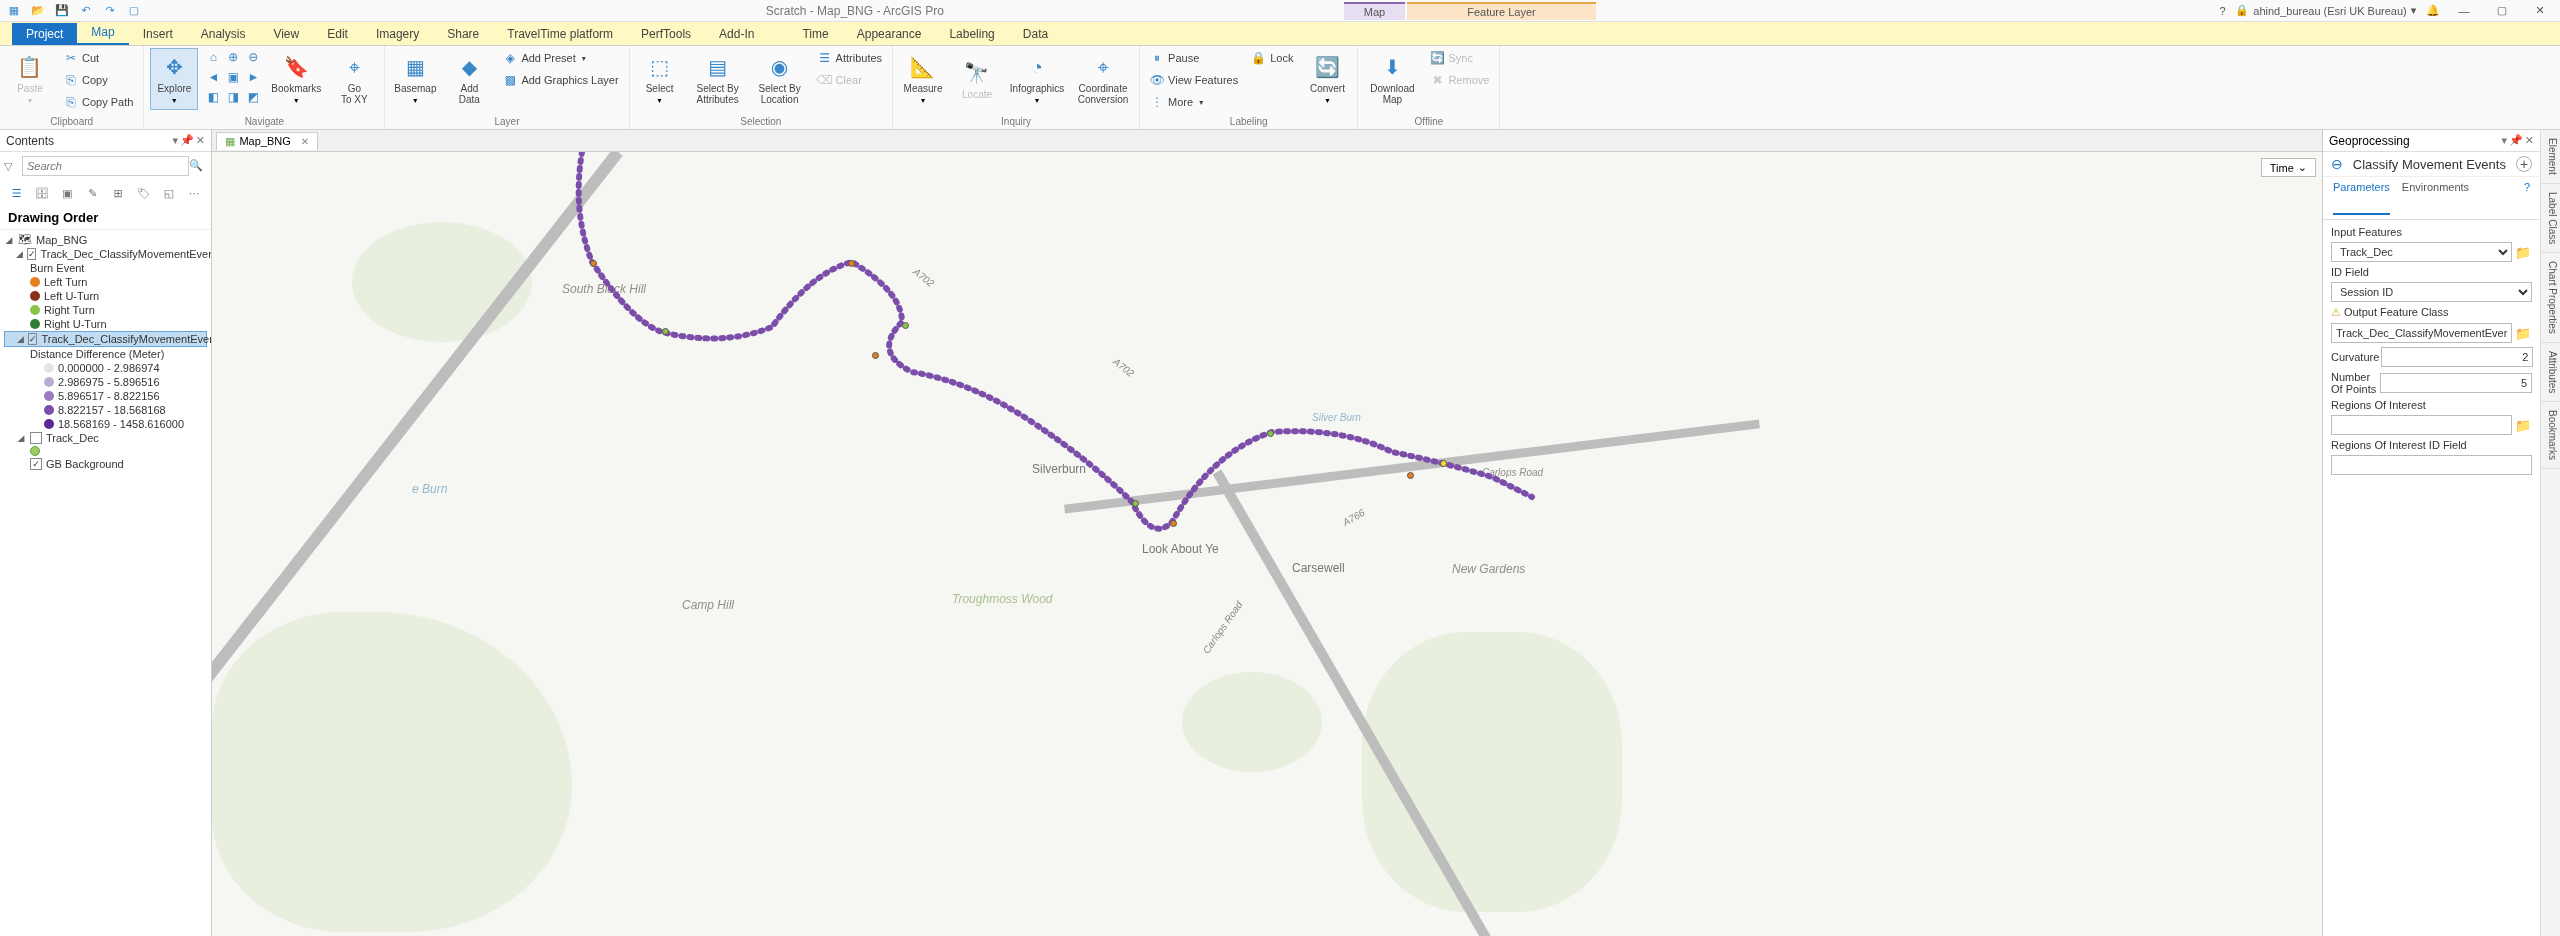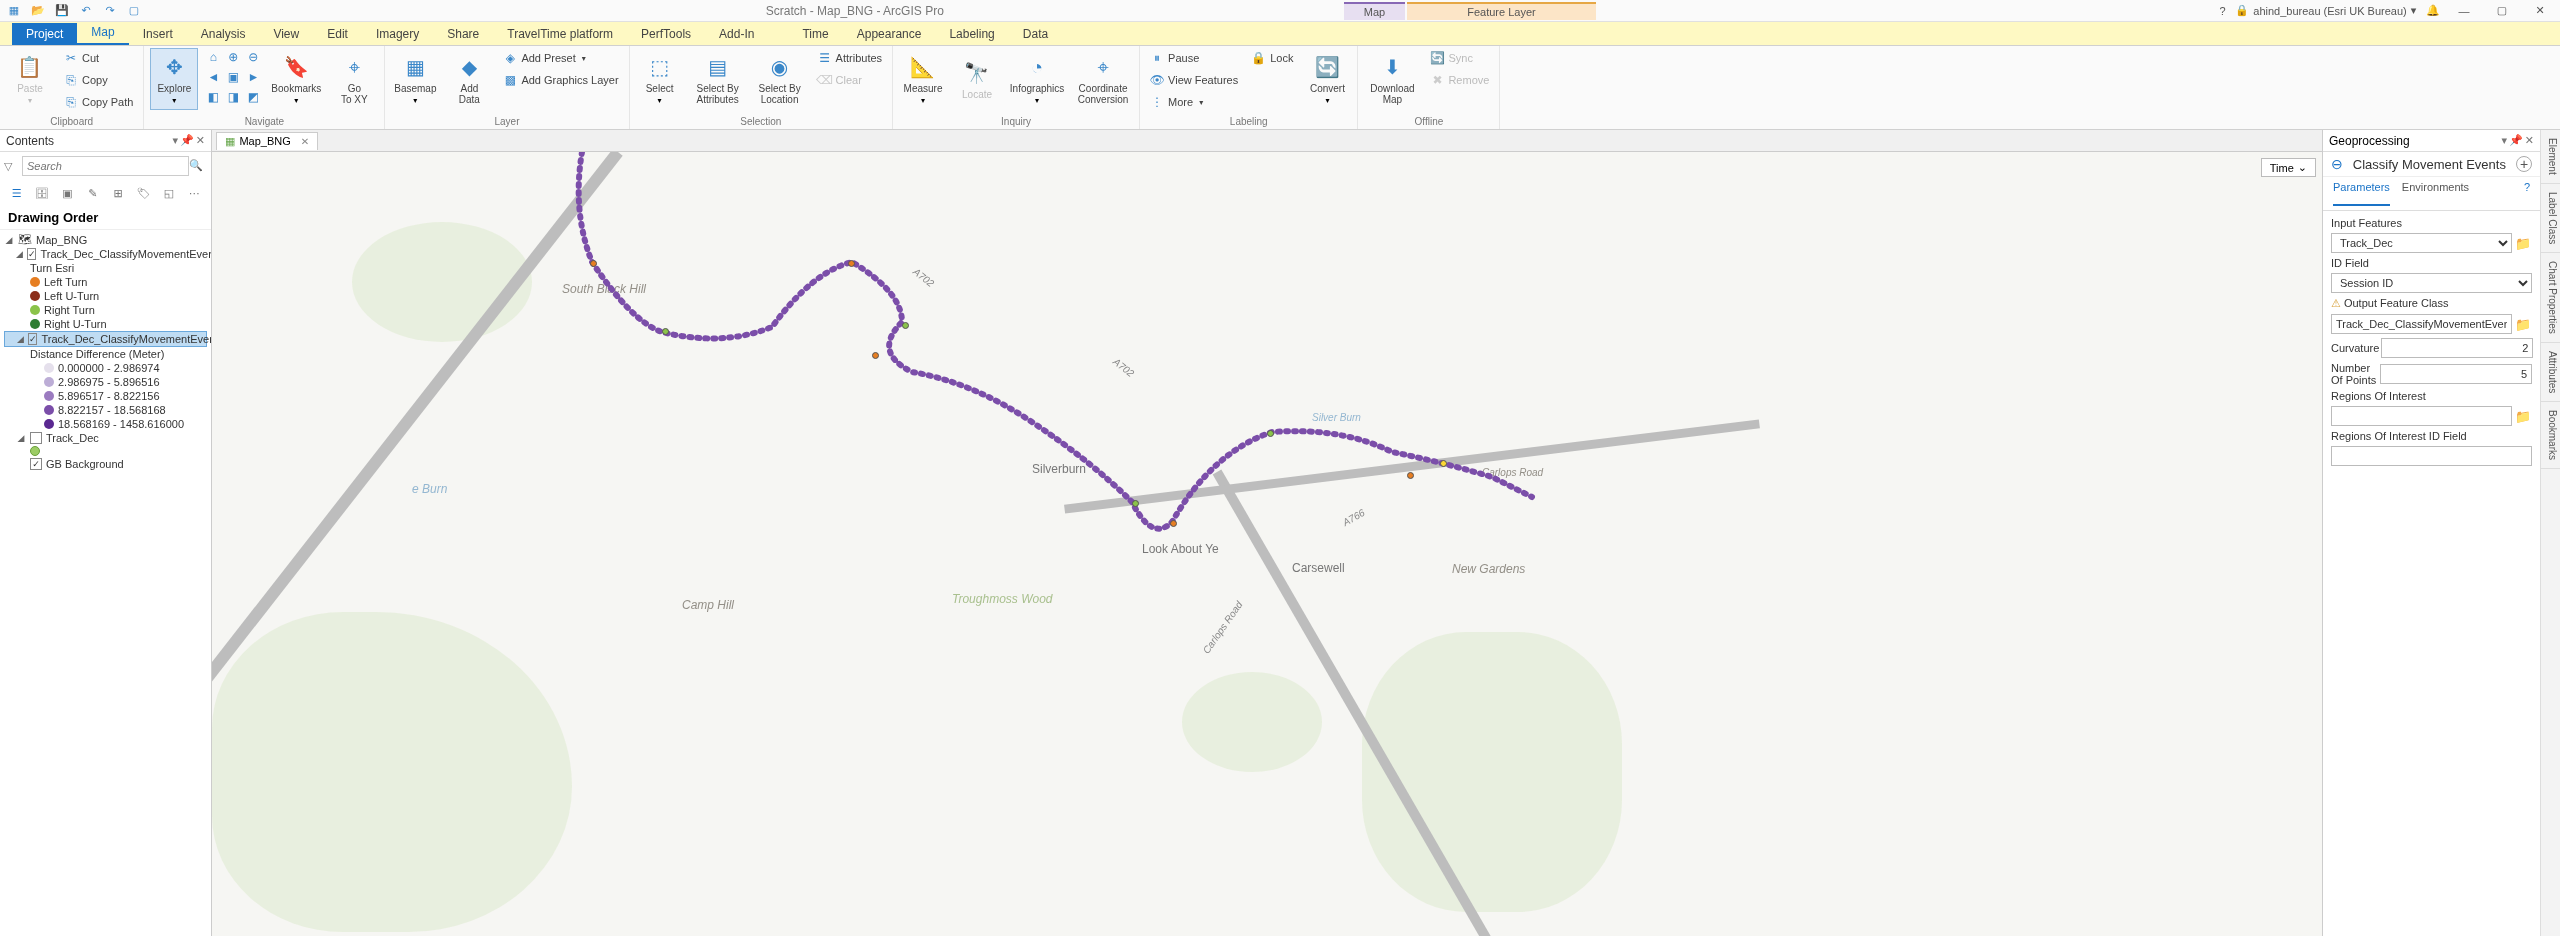--- a/index.html
+++ b/index.html
@@ -80,21 +80,21 @@
 .pt{position:absolute;width:7px;height:7px;border-radius:50%;border:1px solid #555;}
 
 .gp-pane { width: 218px; border-left: 1px solid #ccc; background: #fff; display: flex; flex-direction: column; }
 .gp-header { height: 22px; border-bottom: 1px solid #ddd; display: flex; align-items: center; justify-content: space-between; padding: 0 6px;}
 .gp-header .title{font-size:12px;}
 .gp-toolrow{display:flex;align-items:center;justify-content:space-between;padding:4px 8px;border-bottom:1px solid #eee;}
 .gp-back{color:#1a73c7;font-size:14px;}
 .gp-tooltitle{font-size:13px;color:#333;}
 .gp-plus{color:#555;font-size:14px;border:1px solid #aaa;border-radius:50%;width:16px;height:16px;display:flex;align-items:center;justify-content:center;}
 .gp-tabs{display:flex;gap:12px;padding:4px 10px;border-bottom:1px solid #ddd;font-size:11px;}
-.gp-tabs .t{color:#555;padding-bottom:11px;}
+.gp-tabs .t{color:#555;padding-bottom:20px;}
 .gp-tabs .t.active{color:#1a73c7;border-bottom:2px solid #1a73c7;}
 .gp-help{margin-left:auto;color:#1a73c7;}
 .gp-body{padding:6px 8px;display:flex;flex-direction:column;gap:4px;overflow:auto;}
 .field-lbl{font-size:11px;color:#333;}
 .field-row{display:flex;gap:2px;align-items:center;}
 .field-input{flex:1;height:20px;border:1px solid #bbb;padding:0 4px;font-size:11px;color:#333;}
 .field-input.right{text-align:right;}
 .fld-ico{width:18px;height:18px;display:flex;align-items:center;justify-content:center;color:#d9a441;font-size:13px;}
 .warn-ico{width:14px;color:#d9a441;font-size:11px;}
 .side-tabs{width:20px;background:#f3f3f3;border-left:1px solid #ddd;display:flex;flex-direction:column;}
@@ -383,21 +383,21 @@
           <span>🗺</span>
           <span>Map_BNG</span>
         </div>
 
       <div class="tree-row indent1">
           <span class="exp">◢</span>
           <span class="chk">✓</span>
           <span>Track_Dec_ClassifyMovementEvents</span>
         </div>
       <div class="tree-row indent2">
-          <span>Turn Esri</span>
+          <span>Burn Event</span>
         </div>
       <div class="tree-row indent2">
           <span class="sym-sq" style="background:#e67e22;"></span>
           <span>Left Turn</span>
         </div>
       <div class="tree-row indent2">
           <span class="sym-sq" style="background:#8b2e1a;"></span>
           <span>Left U-Turn</span>
         </div>
       <div class="tree-row indent2">

